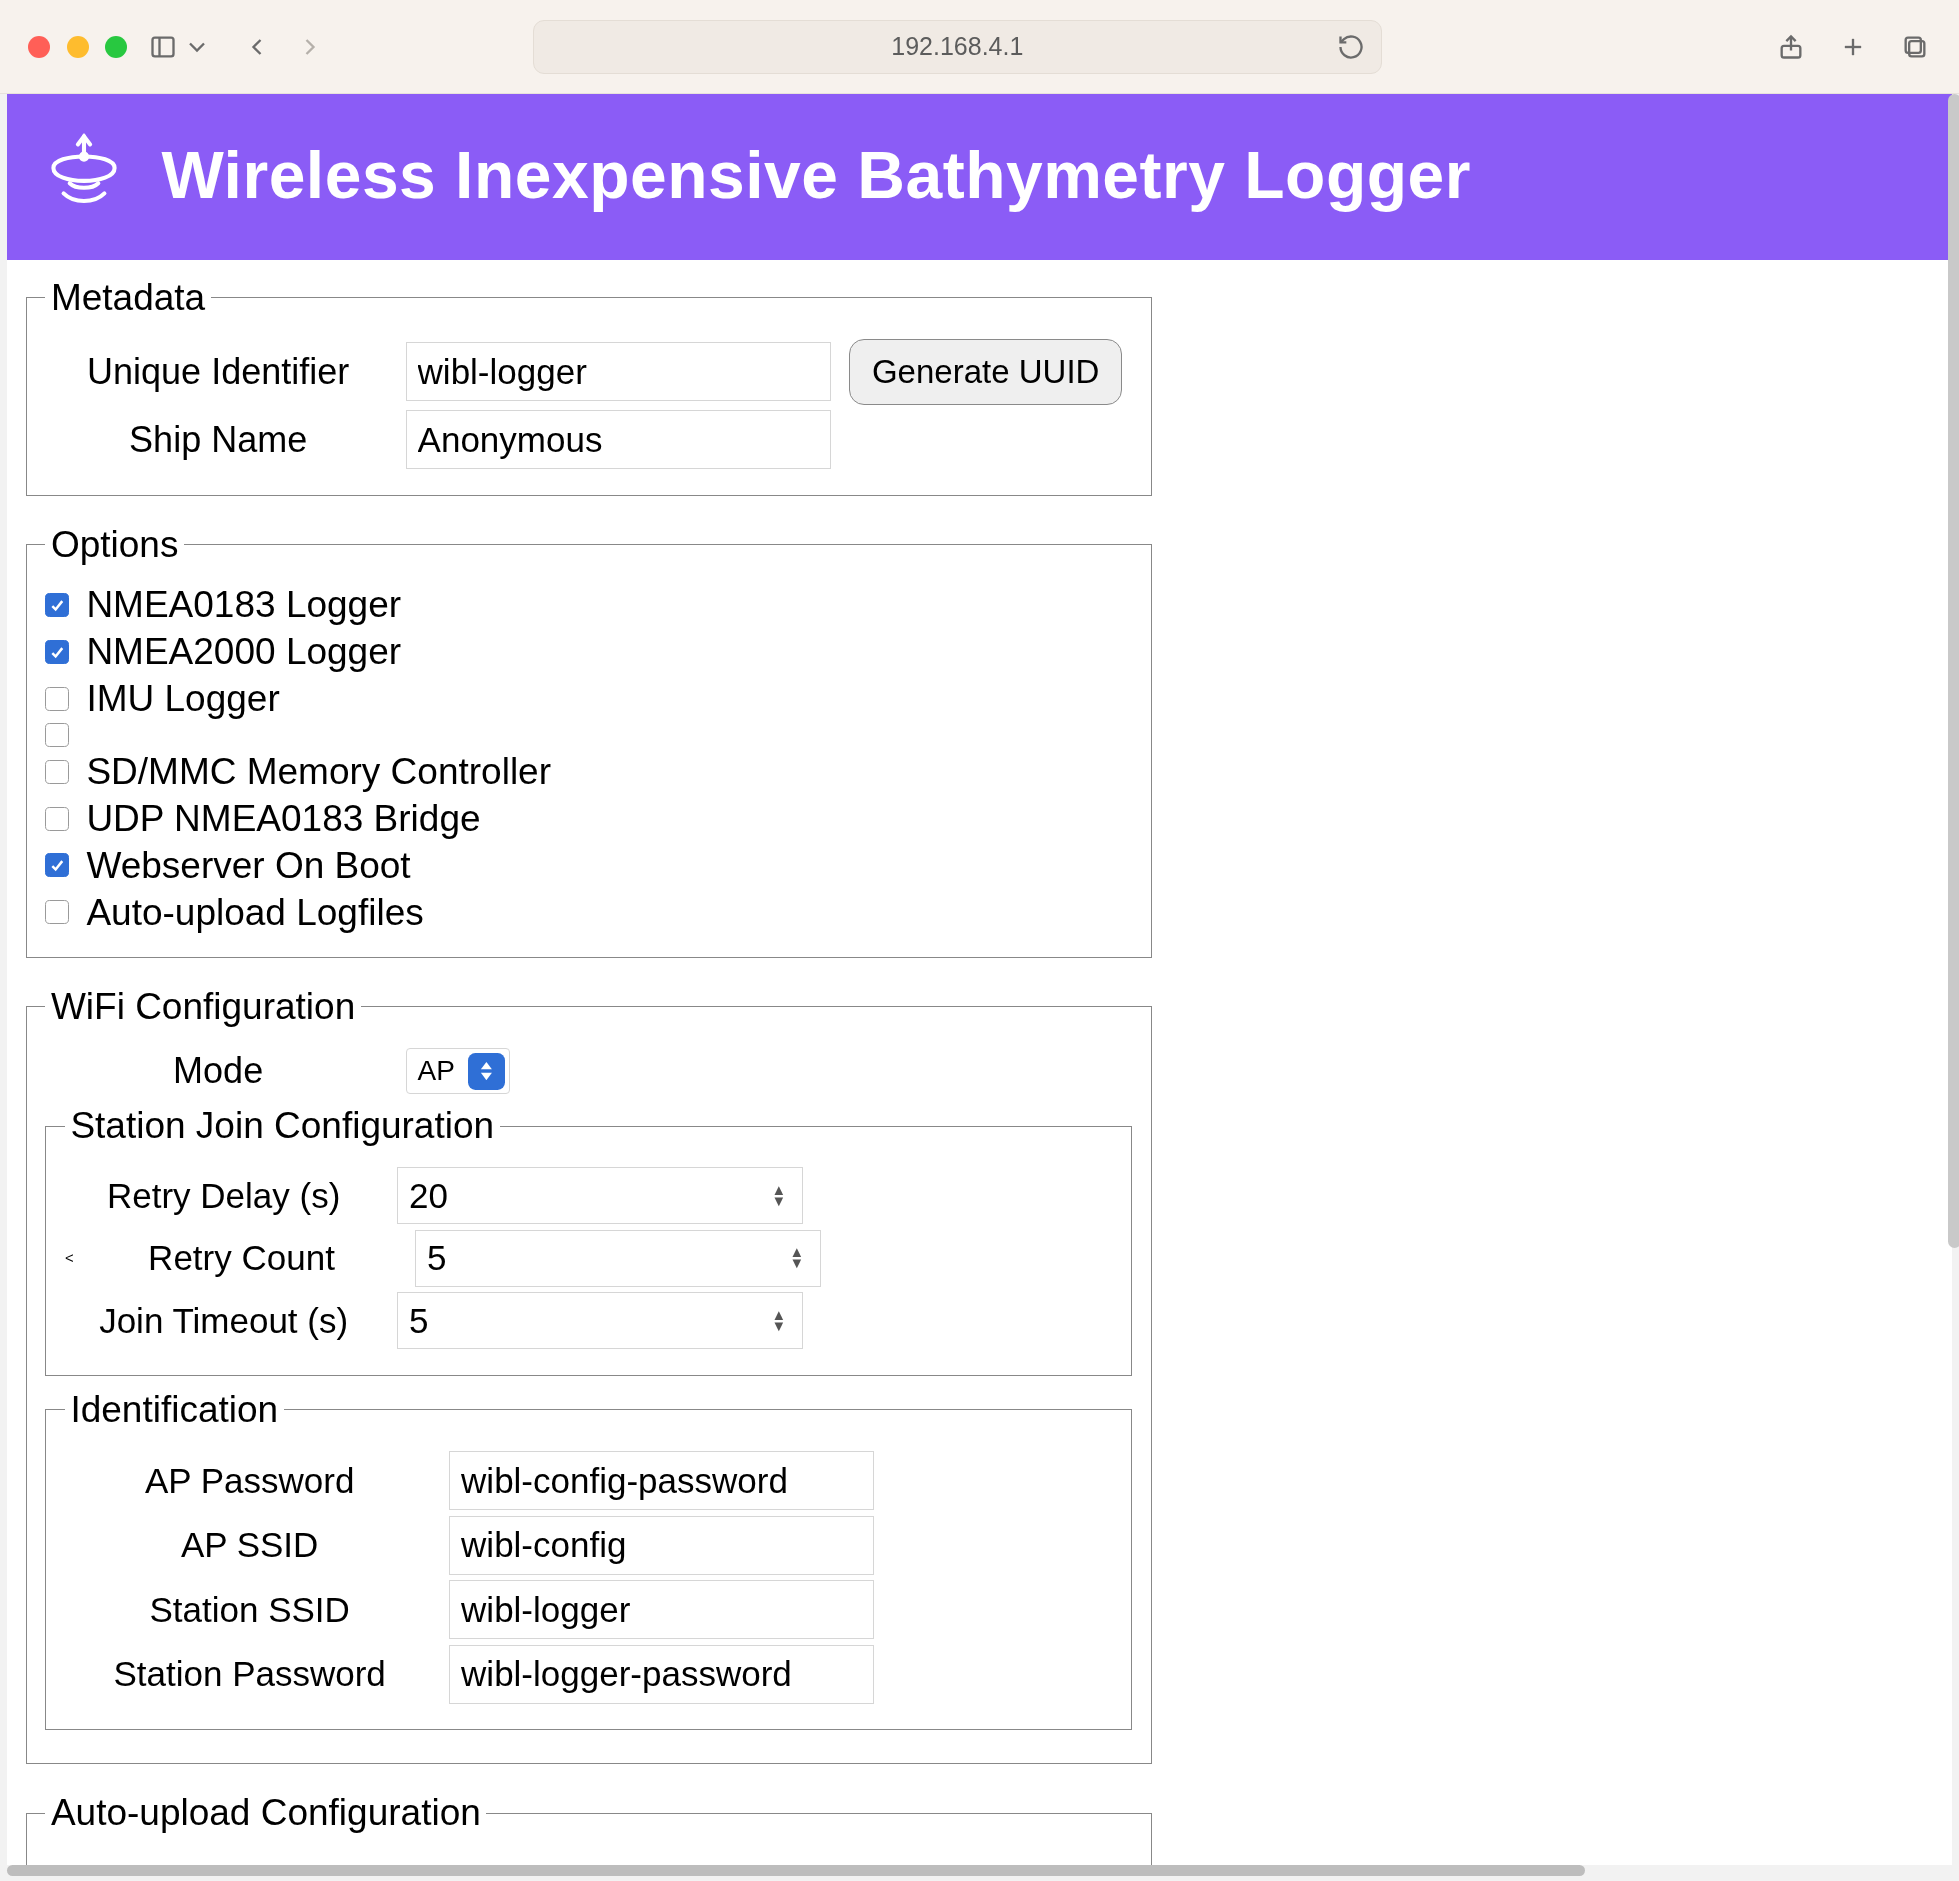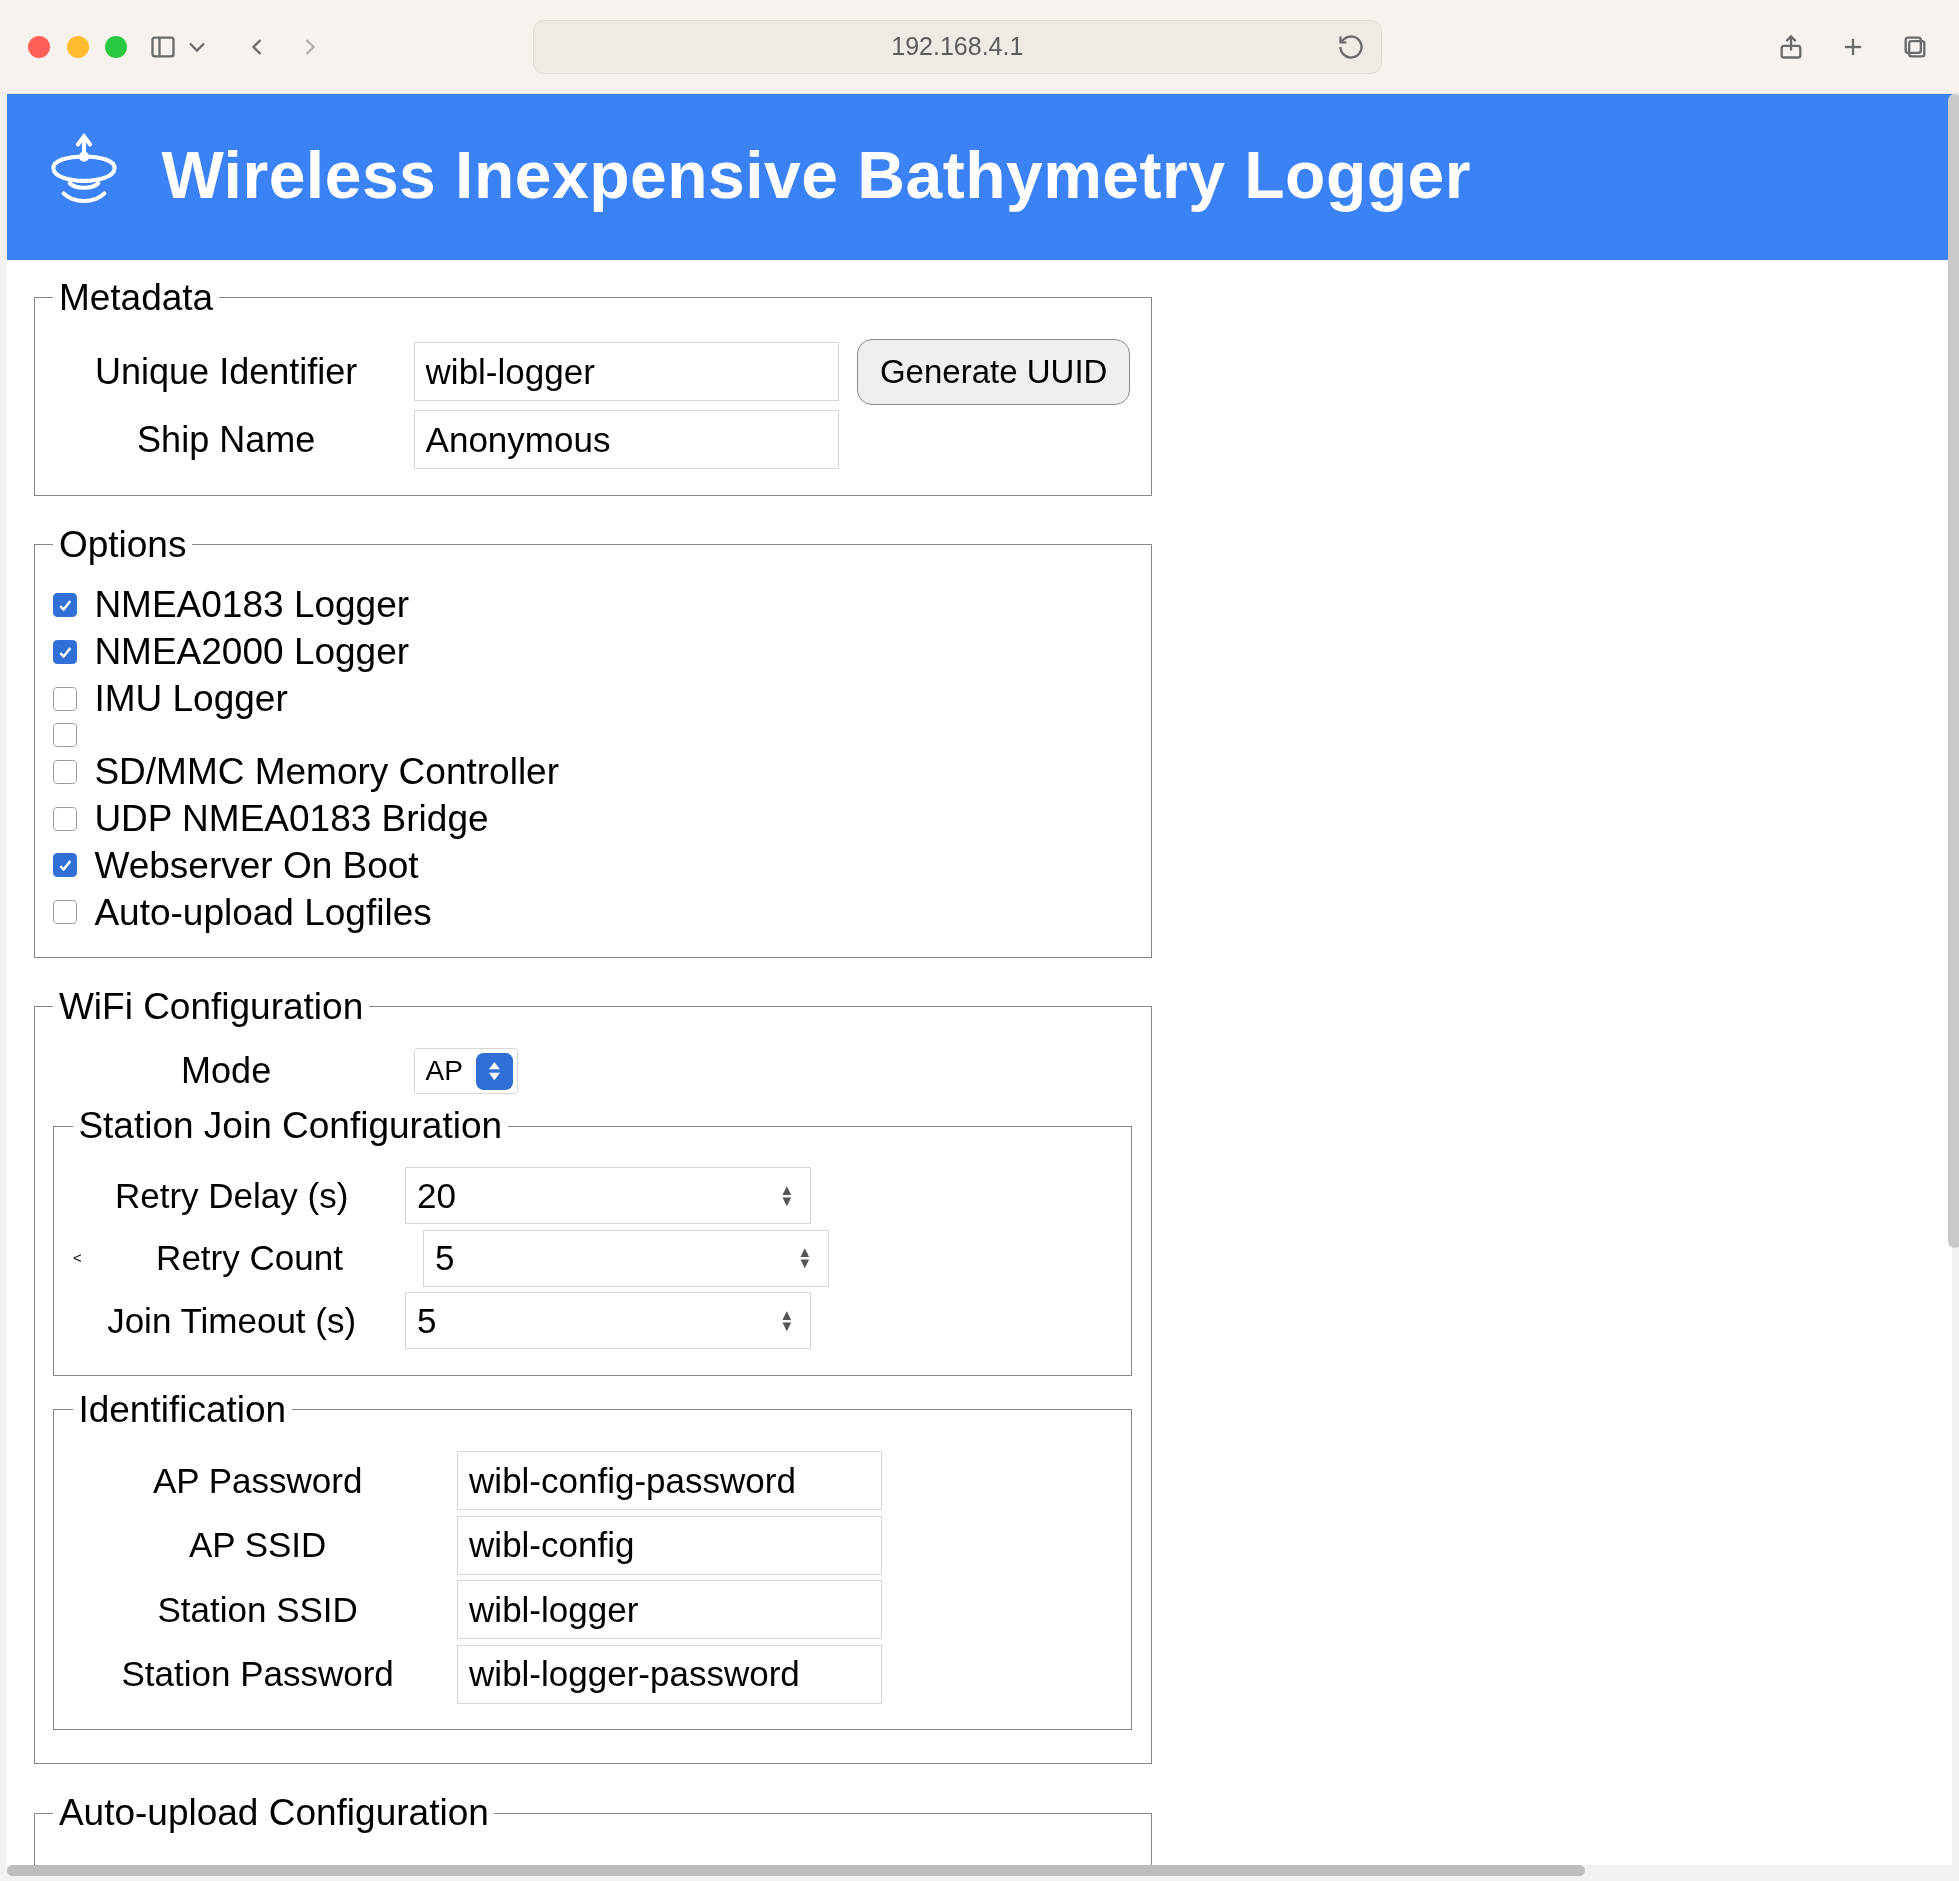--- a/index.html
+++ b/index.html
@@ -69,35 +69,35 @@
   }
   .h-scrollbar{
     position:absolute; left:7.4px; right:7.4px; bottom:3.7px; height:13px;
   }
   .h-scrollbar-thumb{
     position:absolute; left:0; top:0; height:11px; width:1578px; background:#bdbdbd; border-radius:6.5px;
   }
 
   
   .banner{
-    background:#3b82f6;
+    background:#8b5cf6;
     color:#fff;
     display:flex;
     align-items:center;
     gap:26px;
     padding:28px 26px 33px 26px;
   }
   .banner-logo svg{width:102px;height:102px;}
   .banner h1{margin:0;font-size:66px;font-weight:800;letter-spacing:0.5px;}
 
   
   .form-col{width:1163px;padding:16.6px 18.5px 0 18.5px;}
   fieldset{
     border:1.8px solid #888888;
-    margin:0 0 28px 8px;
+    margin:0 0 28px 0;
     padding:14.8px 18.5px 20px 18.5px;
   }
   legend{
     font-size:37px;
     padding:0 5.5px;
     color:#000;
   }
   .row{
     display:flex;
     align-items:center;

